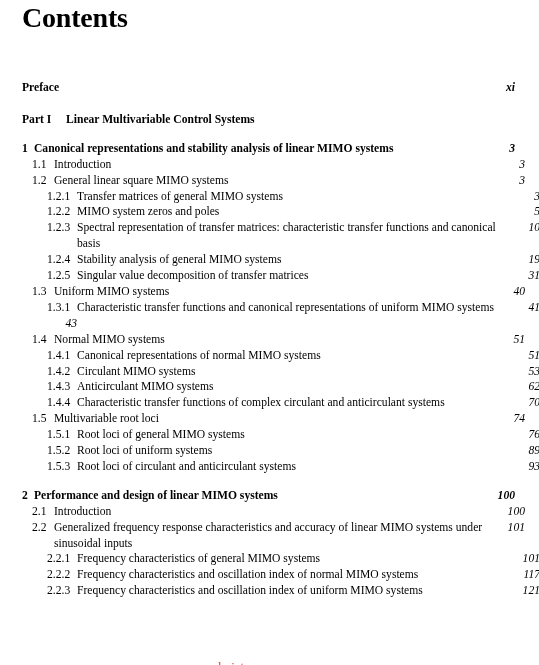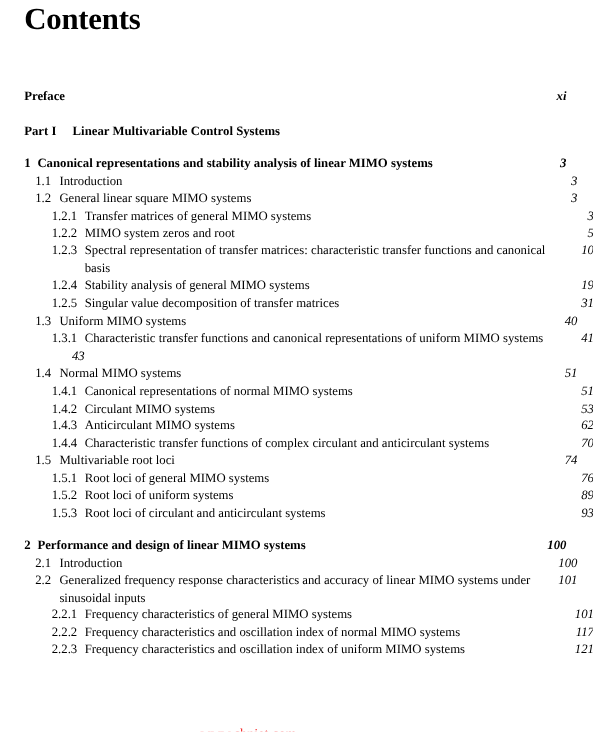--- a/index.html
+++ b/index.html
@@ -171,21 +171,21 @@
         <div class="row lvl-subsection">
           <div class="label">
             <span class="num">1.2.1</span>
             <span class="txt">Transfer matrices of general MIMO systems</span>
           </div>
           <div class="pageno">3</div>
         </div>
         <div class="row lvl-subsection">
           <div class="label">
             <span class="num">1.2.2</span>
-            <span class="txt">MIMO system zeros and root</span>
+            <span class="txt">MIMO system zeros and poles</span>
           </div>
           <div class="pageno">5</div>
         </div>
         <div class="row lvl-subsection">
           <div class="label">
             <span class="num">1.2.3</span>
             <span class="txt">Spectral representation of transfer matrices: characteristic transfer functions and canonical basis</span>
           </div>
           <div class="pageno">10</div>
         </div>

